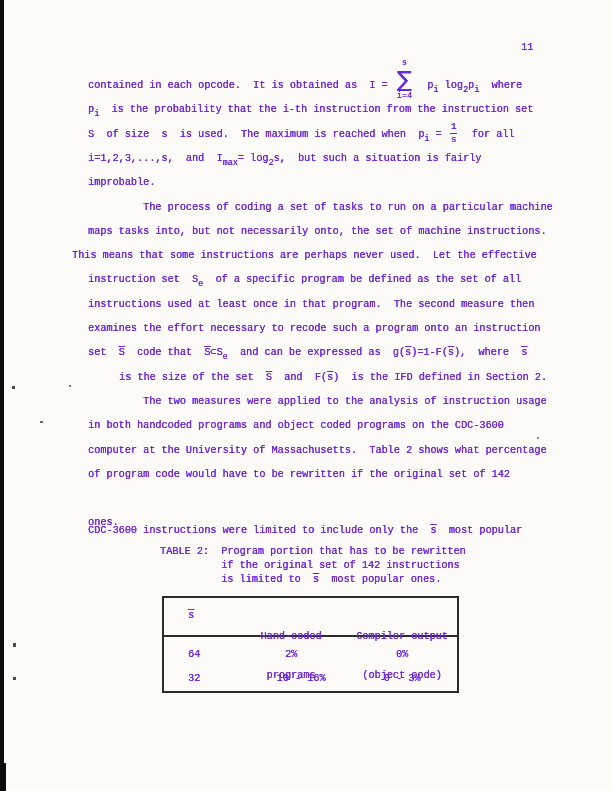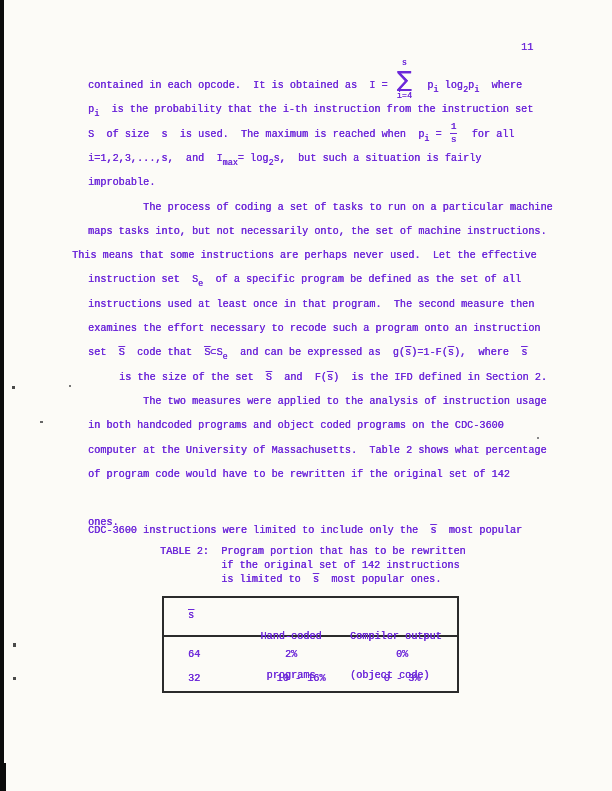--- a/index.html
+++ b/index.html
@@ -91,21 +91,21 @@
   <div class="dtable">
     <div class="t-rule"></div>
 
     <div class="t-cell" style="left:24px;top:11px;"><span class="ovl">s</span></div>
 
     <div class="t-cell" style="left:58px;top:6px;width:138px;text-align:center;">
       <div>Hand-coded</div>
       <div>programs</div>
     </div>
 
-    <div class="t-cell" style="left:186px;top:6px;width:104px;text-align:left;">
+    <div class="t-cell" style="left:186px;top:6px;width:104px;text-align:center;">
       <div>Compiler output</div>
       <div>(object code)</div>
     </div>
 
     <div class="t-cell" style="left:24px;top:50px;">64</div>
     <div class="t-cell" style="left:58px;top:50px;width:138px;text-align:center;">2%</div>
     <div class="t-cell" style="left:186px;top:50px;width:104px;text-align:center;">0%</div>
 
     <div class="t-cell" style="left:24px;top:74px;">32</div>
     <div class="t-cell" style="left:68px;top:74px;width:138px;text-align:center;">10 - 16%</div>

